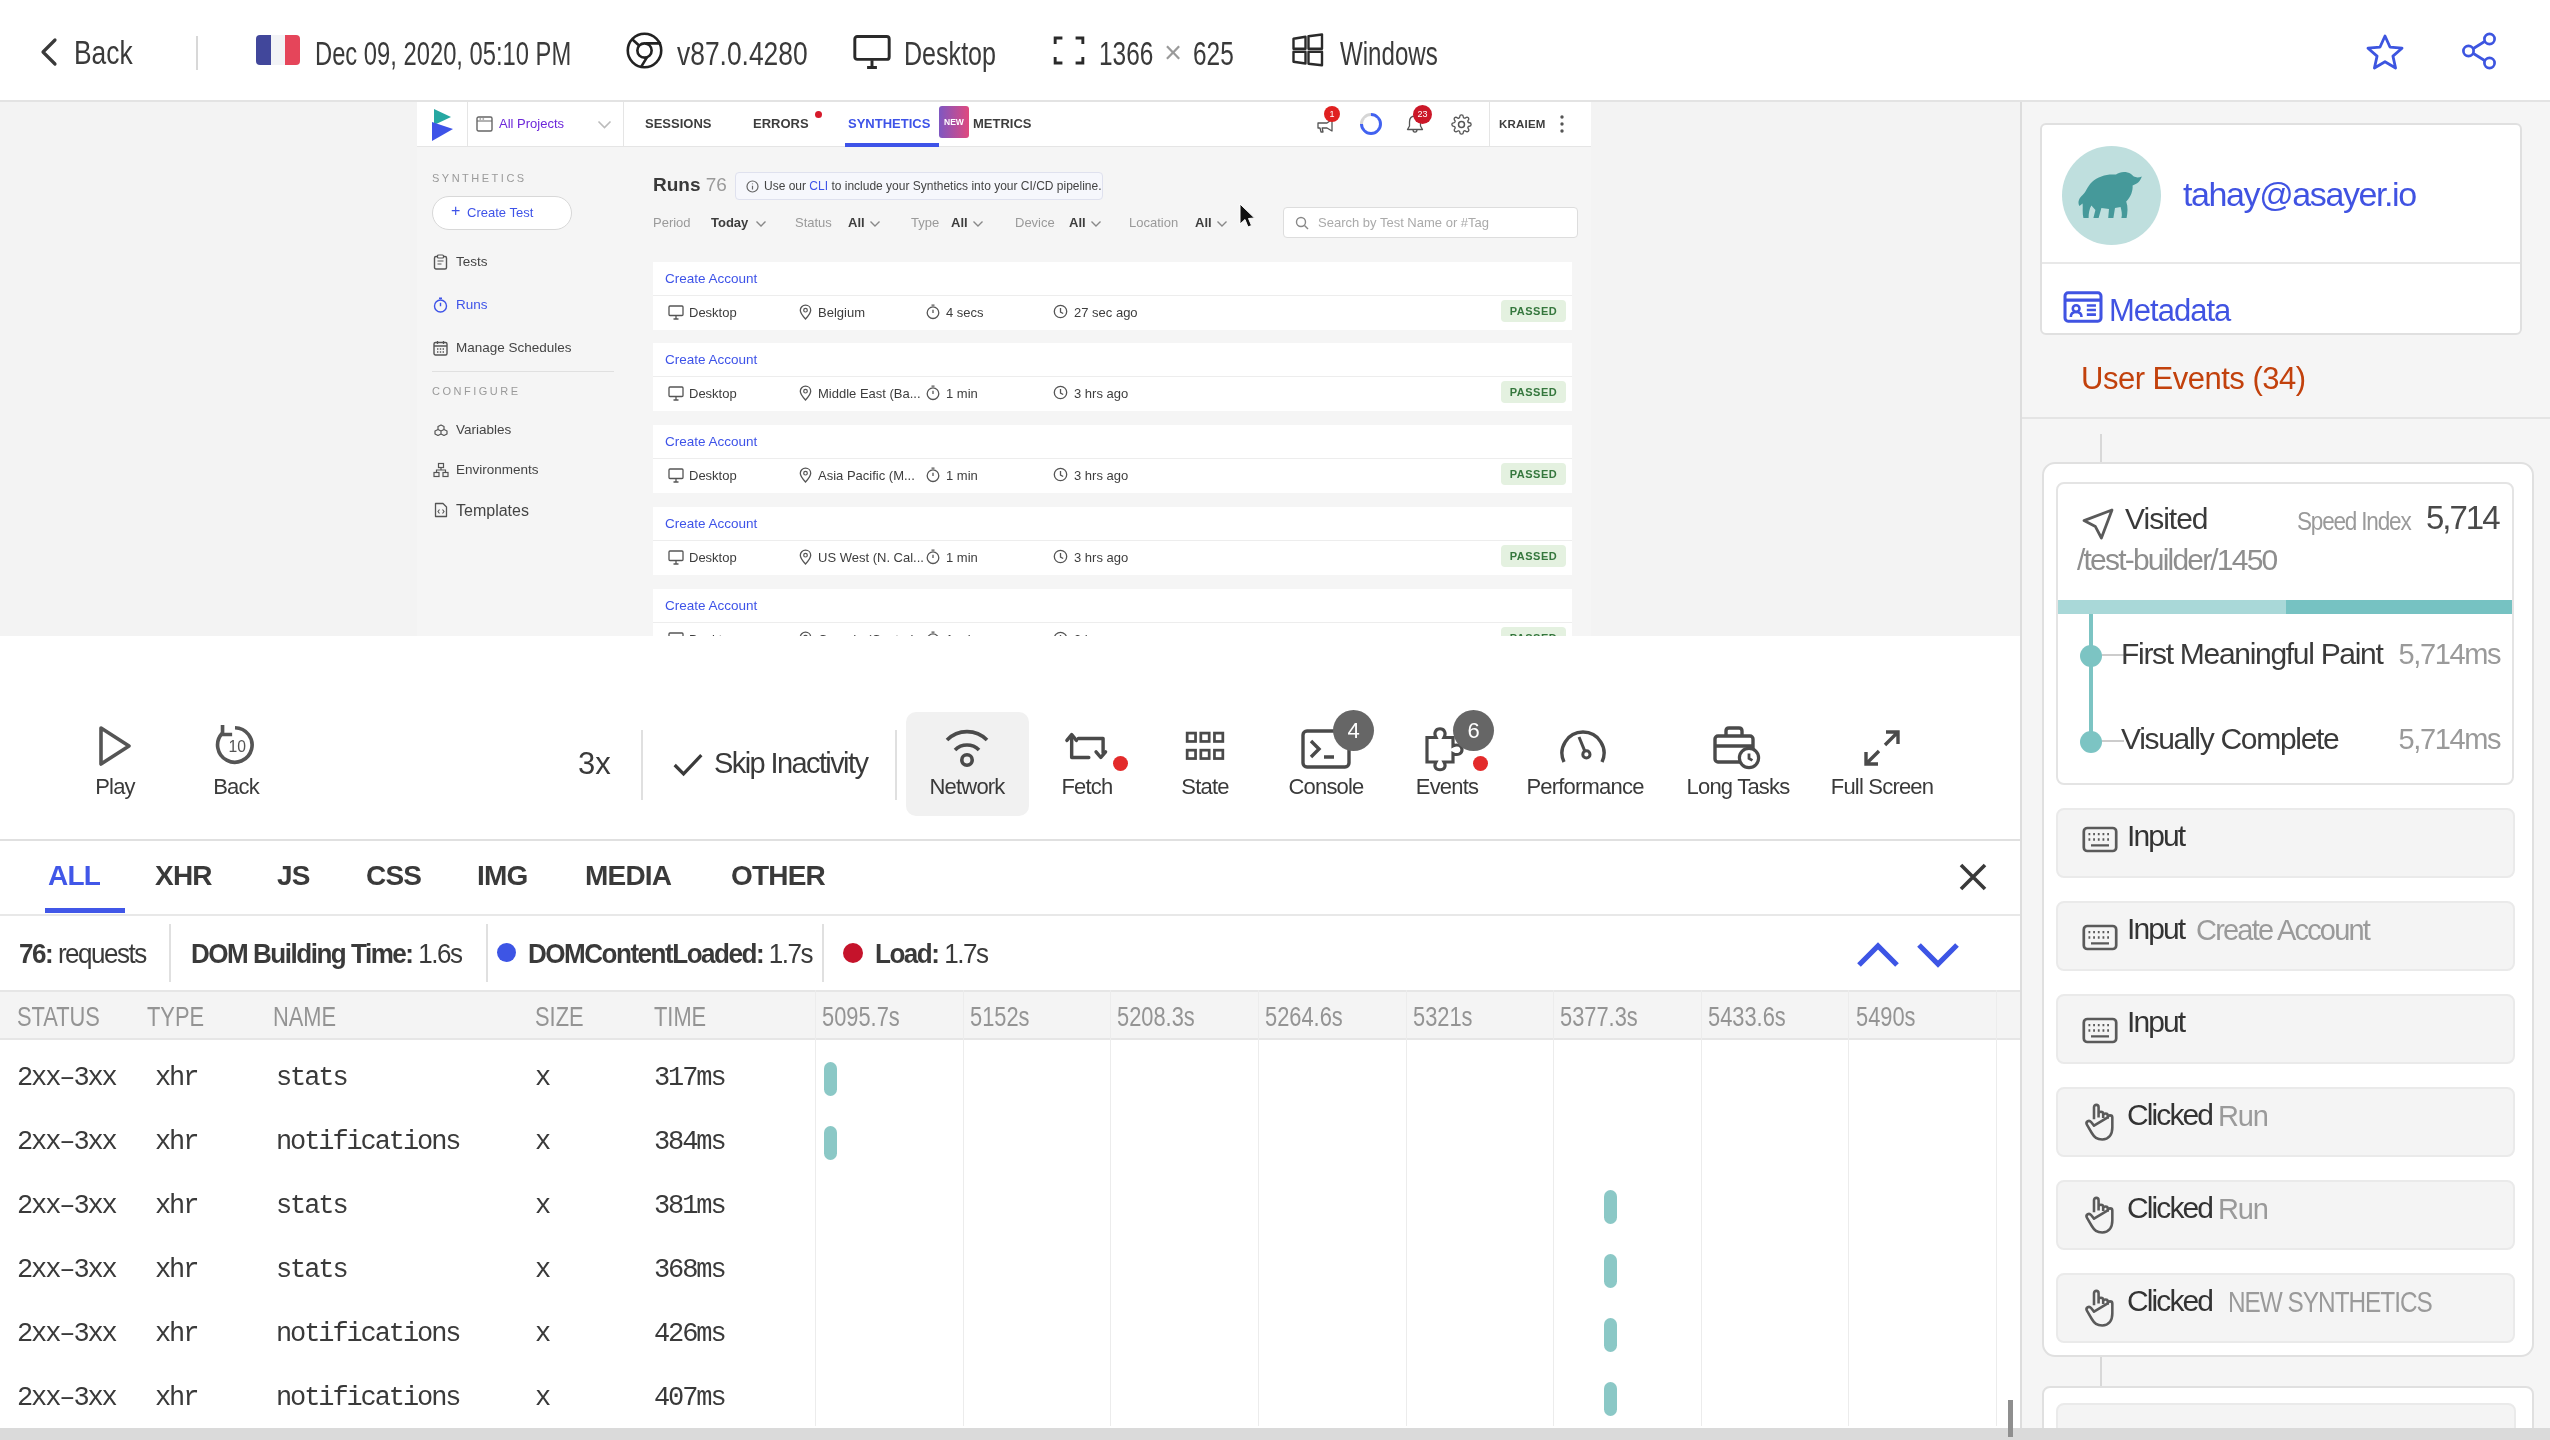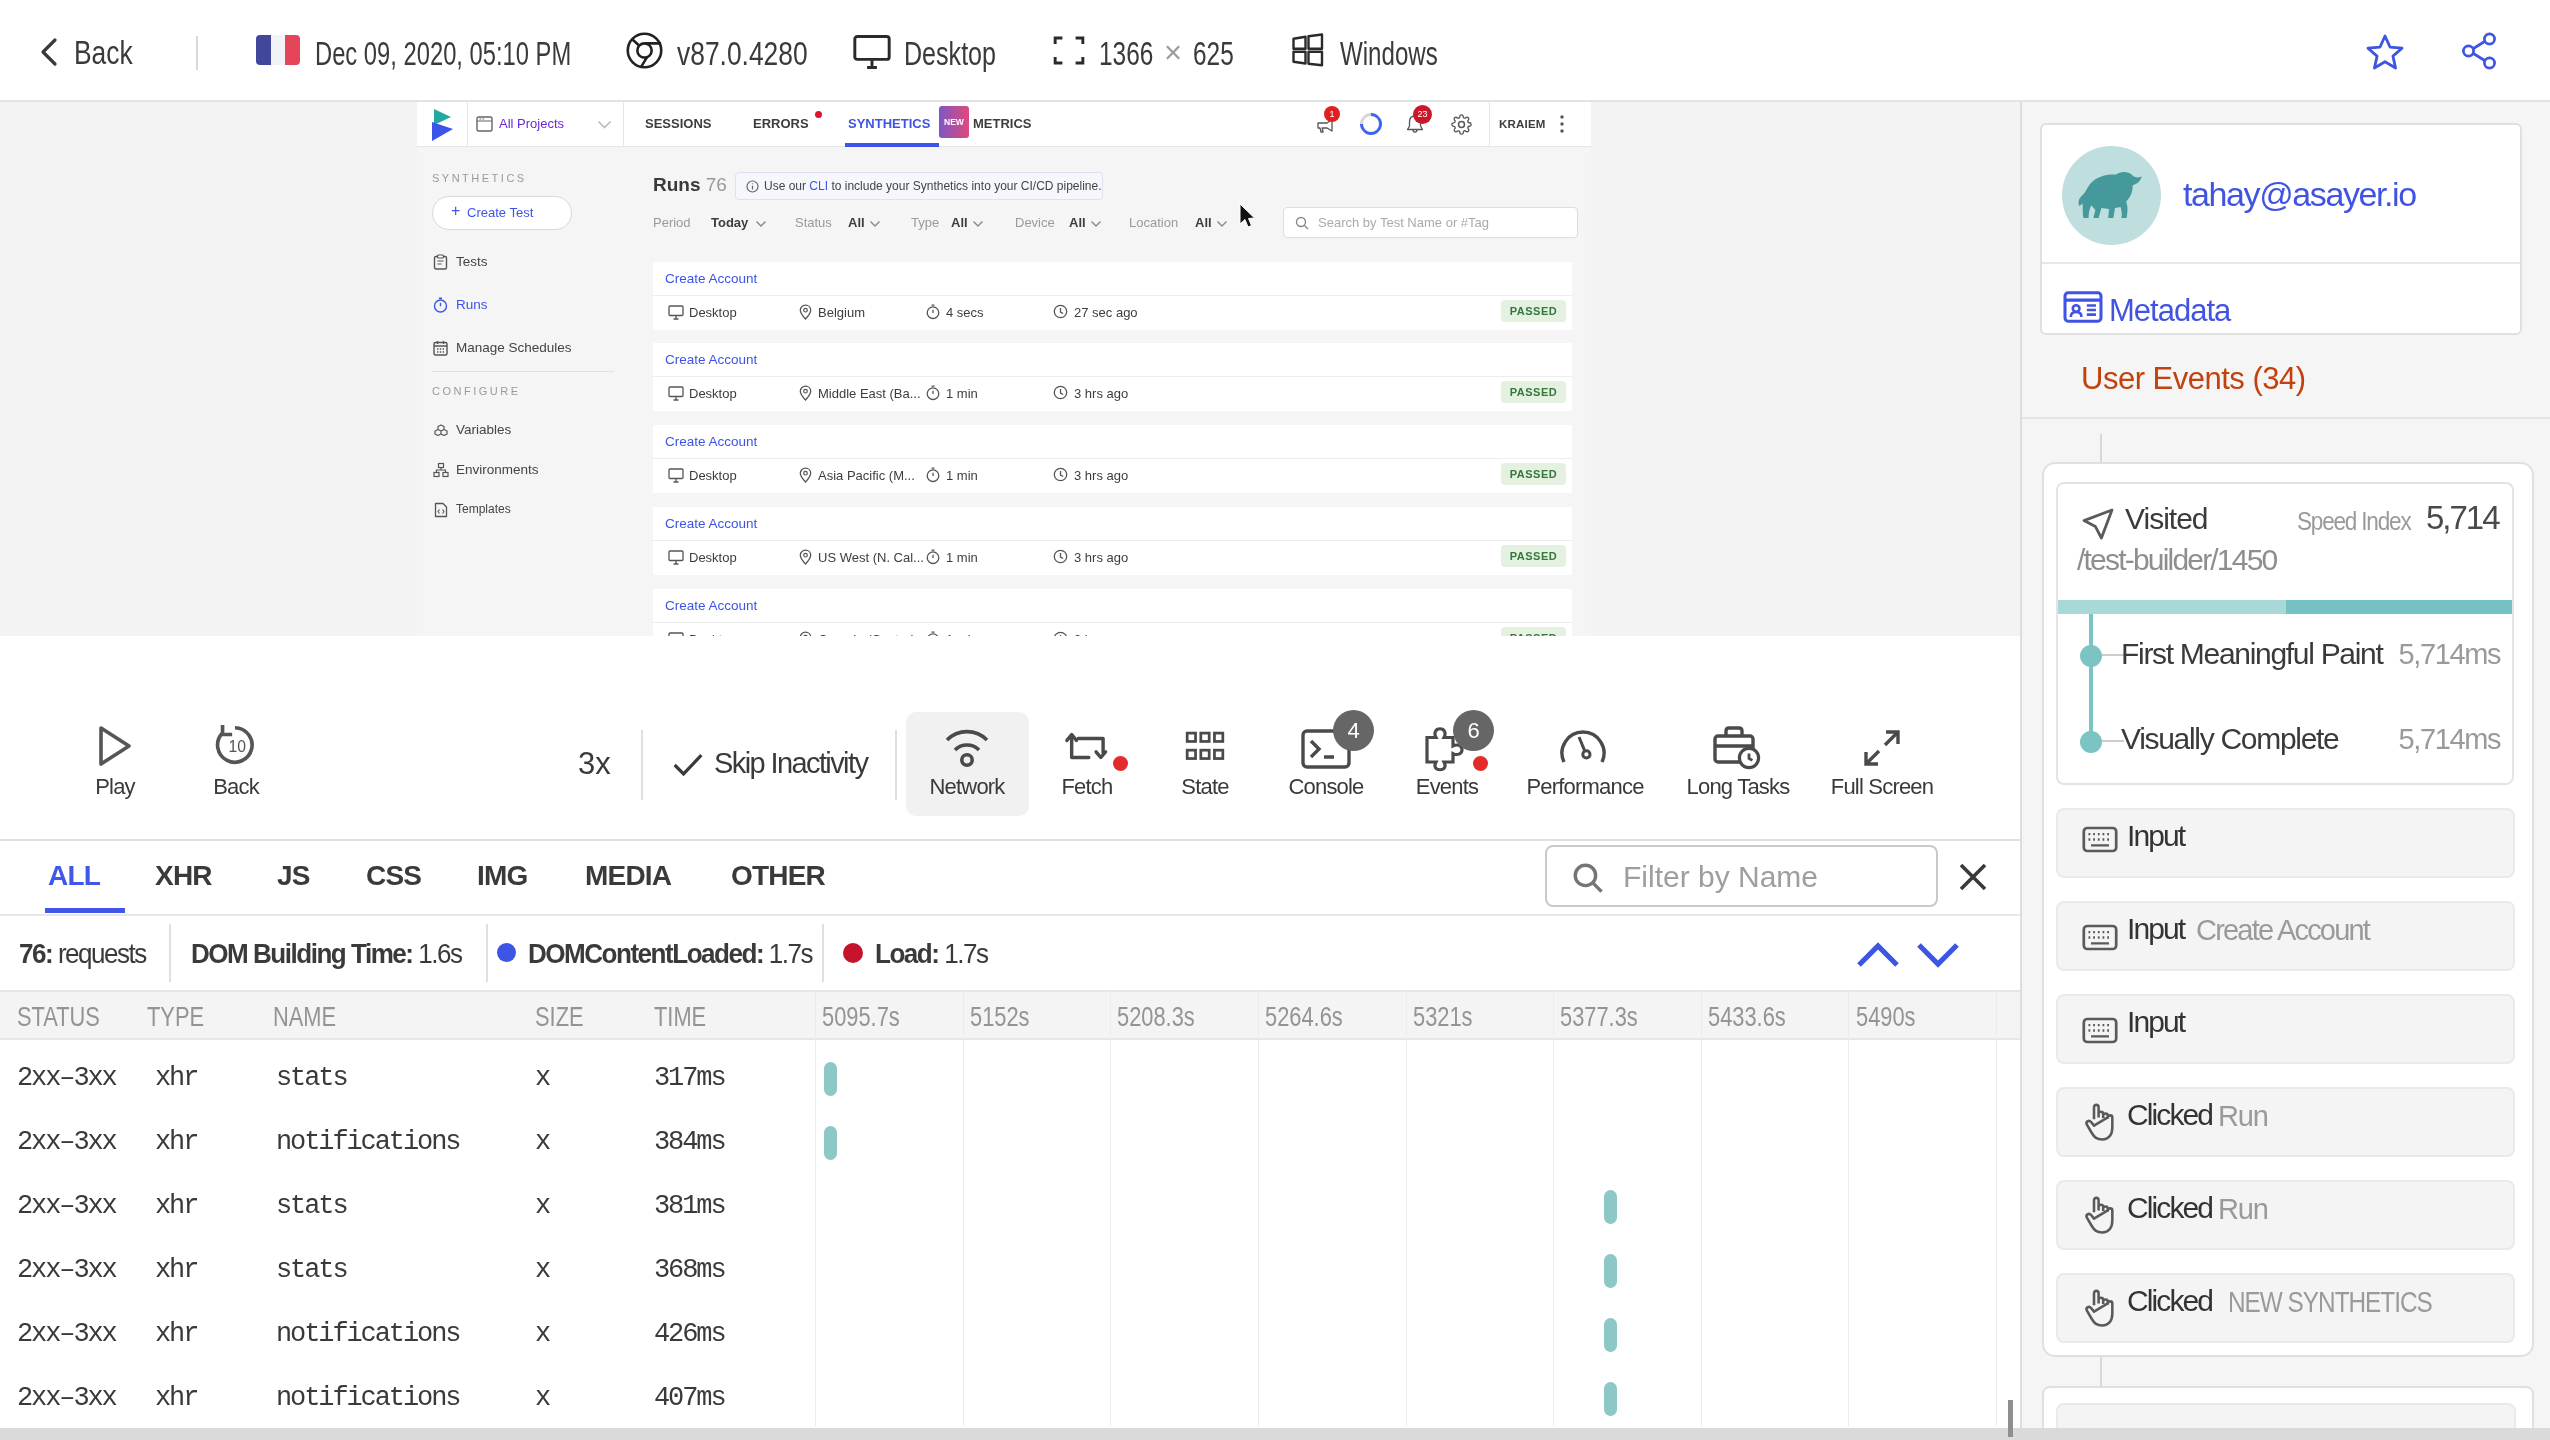--- a/index.html
+++ b/index.html
@@ -167,21 +167,21 @@
             <rect x="5.5" y="1.5" width="5" height="4" fill="none" stroke="#555" stroke-width="1.2"></rect>
             <rect x="1" y="10.5" width="5" height="4" fill="none" stroke="#555" stroke-width="1.2"></rect>
             <rect x="10" y="10.5" width="5" height="4" fill="none" stroke="#555" stroke-width="1.2"></rect>
             <path d="M8 5.5 L8 8 M3.5 10.5 L3.5 8 L12.5 8 L12.5 10.5" fill="none" stroke="#555" stroke-width="1.2"></path>
           </svg>
         <div class="abs" style="left:39px;top:315px;font-size:13.5px;color:#444;">Environments</div>
         <svg class="abs" style="left:17px;top:355px" width="14" height="16" viewBox="0 0 14 16">
             <path d="M1.5 1.5 L9 1.5 L12.5 5 L12.5 14.5 L1.5 14.5 Z" fill="none" stroke="#555" stroke-width="1.3" stroke-linejoin="round"></path>
             <path d="M5.5 7.5 L4 9.5 L5.5 11.5 M8.5 7.5 L10 9.5 L8.5 11.5" fill="none" stroke="#555" stroke-width="1.1"></path>
           </svg>
-        <div class="abs" style="left:39px;top:355px;font-size:12px;color:#444;">Templates</div>
+        <div class="abs" style="left:39px;top:355px;font-size:16px;color:#444;">Templates</div>
 
         <div class="abs" style="left:236px;top:27px;font-size:19px;font-weight:bold;color:#3a3a3a;">Runs <span style="color:#9a9a9a;font-weight:normal;">76</span></div>
         <div class="abs" style="left:318px;top:25px;width:368px;height:28px;background:#f6f7fc;border:1px solid #dfe1ee;border-radius:4px;">
           <svg class="abs" style="left:10px;top:7px" width="13" height="13" viewBox="0 0 13 13">
               <circle cx="6.5" cy="6.5" r="5.5" fill="none" stroke="#666" stroke-width="1.2"></circle>
               <path d="M6.5 5.8 L6.5 9.5 M6.5 3.5 L6.5 4.3" stroke="#666" stroke-width="1.2"></path>
             </svg>
           <div class="abs" style="left:28px;top:6px;font-size:12px;color:#444;white-space:nowrap;">Use our <span style="color:#3e53e8;">CLI</span> to include your Synthetics into your CI/CD pipeline.</div>
         </div>
 
@@ -432,27 +432,20 @@
 
   <div id="nettabs">
     <div class="tab" style="left:48px;color:#4157e8;">ALL</div>
     <div class="abs" style="left:45px;top:67px;width:80px;height:5px;background:#4157e8;"></div>
     <div class="tab" style="left:155px;">XHR</div>
     <div class="tab" style="left:277px;">JS</div>
     <div class="tab" style="left:366px;">CSS</div>
     <div class="tab" style="left:477px;">IMG</div>
     <div class="tab" style="left:585px;">MEDIA</div>
     <div class="tab" style="left:731px;">OTHER</div>
-    <div class="abs" style="left:1545px;top:4px;width:393px;height:62px;border:2px solid #c9c9c9;border-radius:8px;background:#fff;">
-      <svg class="abs" style="left:24px;top:14px" width="34" height="34" viewBox="0 0 20 20">
-          <circle cx="8.5" cy="8.5" r="6" fill="none" stroke="#757575" stroke-width="2"></circle>
-          <path d="M13 13 L18 18" stroke="#757575" stroke-width="2"></path>
-        </svg>
-      <div class="abs" style="left:76px;top:13px;font-size:30px;color:#9e9e9e;">Filter by Name</div>
-    </div>
     <svg class="abs" style="left:1957px;top:20px" width="32" height="32" viewBox="0 0 16 16">
         <path d="M2 2 L14 14 M14 2 L2 14" stroke="#3a3a3a" stroke-width="1.8"></path>
       </svg>
   </div>
 
   <div id="netsum">
     <div class="sum" style="left:19px;"><b>76:</b> requests</div>
     <div class="vdiv" style="left:169px;top:8px;height:58px;"></div>
     <div class="sum" style="left:191px;"><b>DOM Building Time:</b> 1.6s</div>
     <div class="vdiv" style="left:486px;top:8px;height:58px;"></div>

